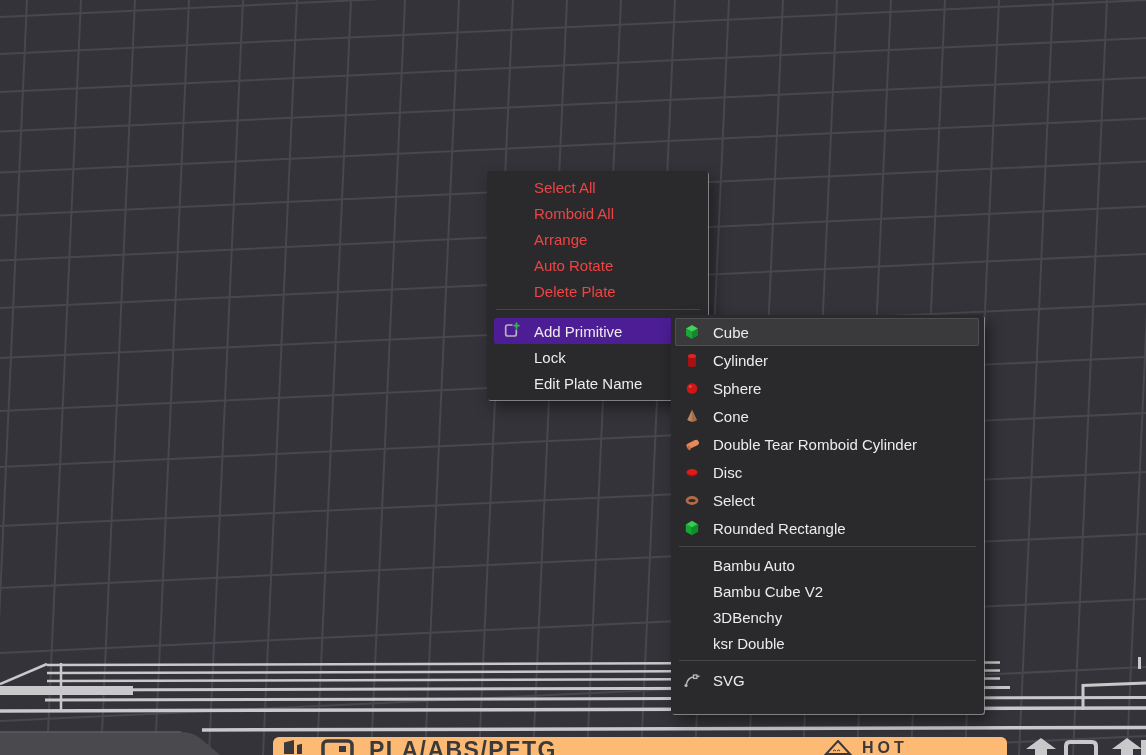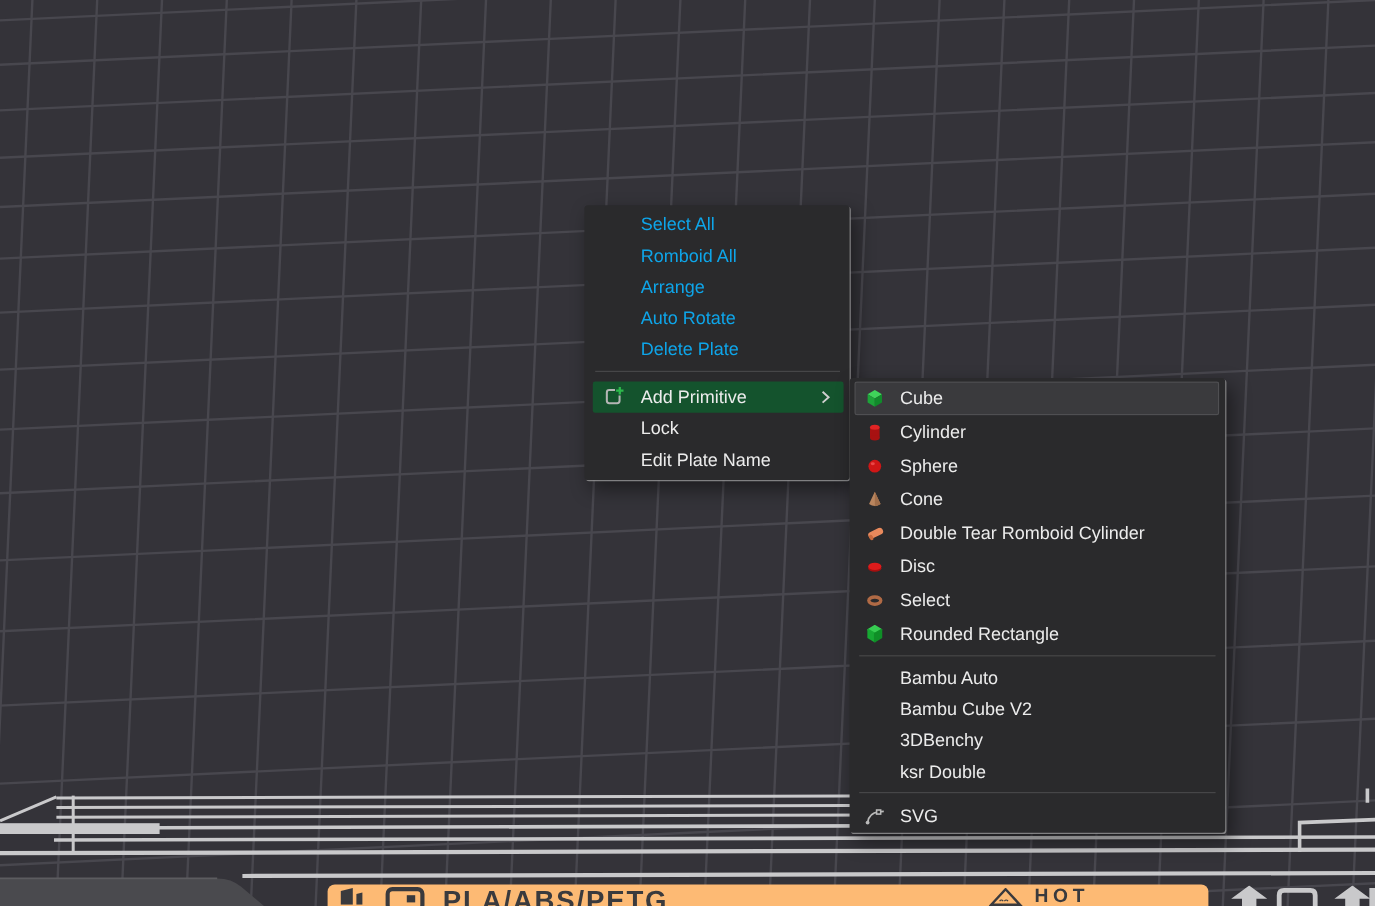--- a/index.html
+++ b/index.html
@@ -28,29 +28,29 @@
   .strip-ico{position:absolute;top:2px;}
   .tab-shape{position:absolute;left:0;top:730px;z-index:2;}
   .plate-mark{position:absolute;top:738px;z-index:1;}
   
   .menu{
     position:absolute;background:#2a2a2c;border-radius:3px;
     box-shadow:1px 1px 0 rgba(160,160,162,.75), 5px 7px 16px rgba(0,0,0,.45);
     z-index:10;
   }
   .main-menu{left:487px;top:171px;width:221px;padding:3px 0 4px;}
-  .sub-menu{left:708px;top:315px;width:313px;padding:3px 0 0;}
+  .sub-menu{left:671px;top:315px;width:313px;padding:3px 0 20px;}
   .mi{
     position:relative;height:26px;margin:0 5px 0 7px;border-radius:2px;
     display:flex;align-items:center;
     color:#ececec;font-size:15px;white-space:nowrap;cursor:default;
   }
   .mi .lbl{padding-left:40px;}
-  .mi.disabled{color:#0ea5e9;}
-  .mi.hl{background:#14532d;}
+  .mi.disabled{color:#ef4444;}
+  .mi.hl{background:#4c1d95;}
   .sep{height:1px;background:#464648;margin:5px 8px 8px 9px;}
   .add-ico{position:absolute;left:7px;top:3px;}
   .chev{position:absolute;right:11px;top:7px;}
   
   .sub-menu .mi{height:28px;margin:0 5px 0 4px;}
   .sub-menu .mi .lbl{padding-left:38px;}
   .sub-menu .mi.hl{background:#3a3a3d;box-shadow:inset 0 0 0 1px #4f4f52;}
   .sub-menu .mi.model{height:26px;}
   .sub-menu .sep{margin:4px 8px 5px 8px;}
   .p-ico{position:absolute;left:8px;top:5px;}

